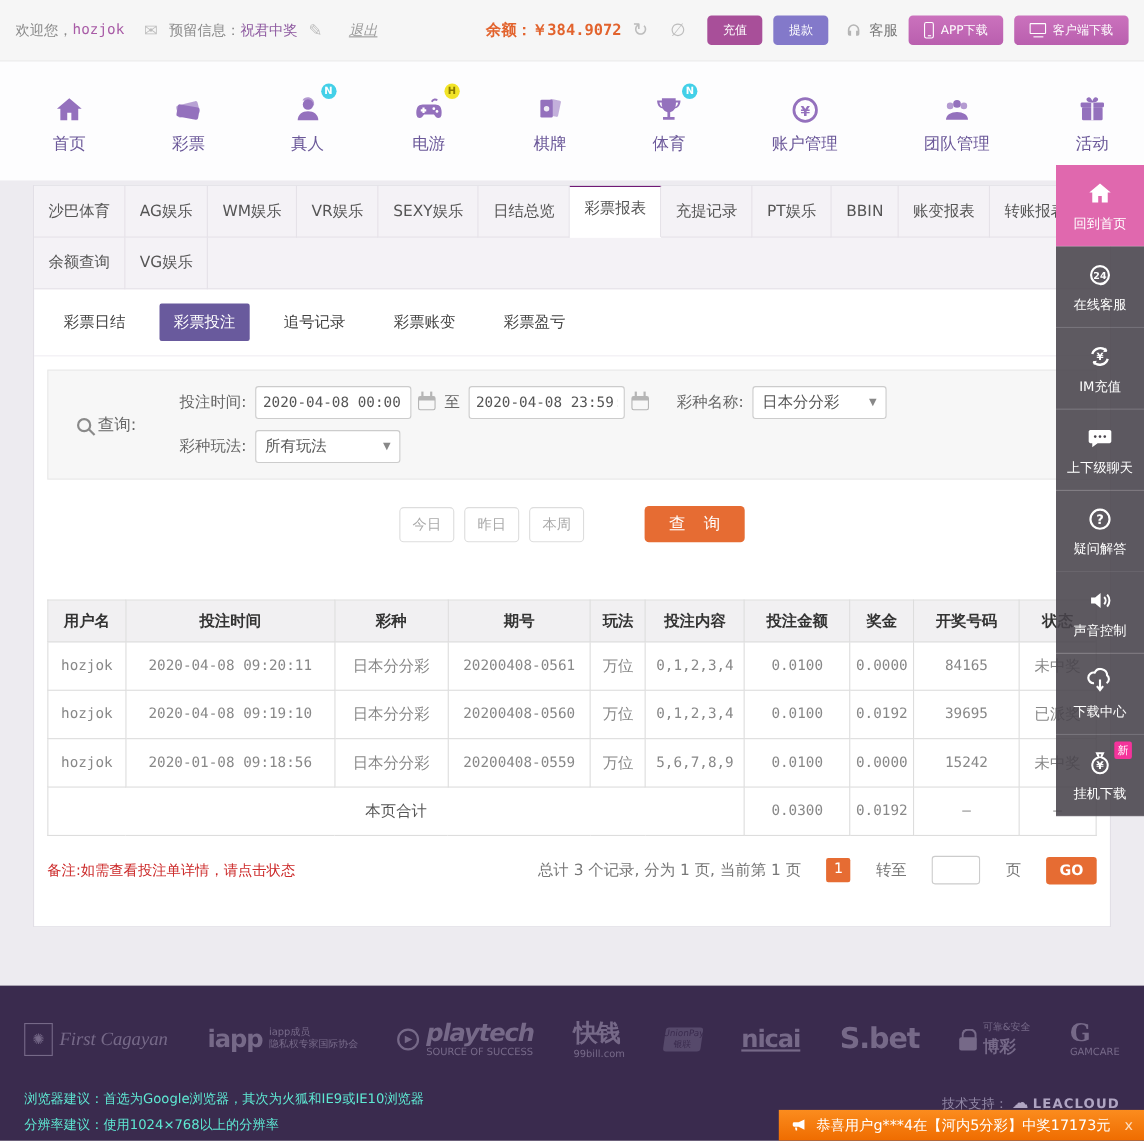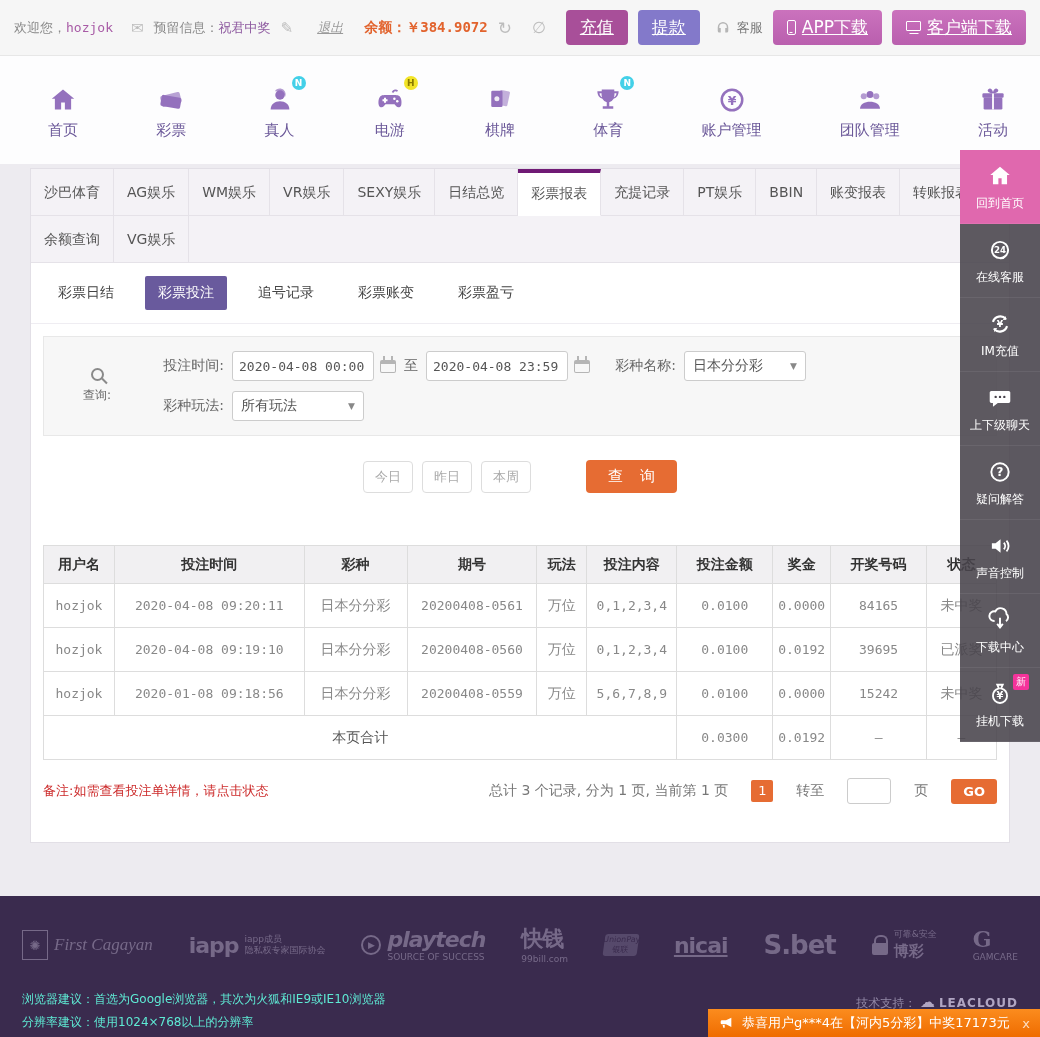--- a/index.html
+++ b/index.html
@@ -7,21 +7,21 @@
   .mono { font-family:"DejaVu Sans Mono","Liberation Mono",monospace; }
 
   
   .topbar { height:56px; background:#f6f6f6; border-bottom:1px solid #e7e7e7; display:flex; align-items:center; padding:0 14px; font-size:13px; color:#8a8a8a; }
   .topbar .welcome-user { color:#a85ba6; font-family:"DejaVu Sans Mono",monospace; margin-right:8px; }
   .topbar .ic { color:#bdbdbd; margin:0 10px; font-size:15px; }
   .topbar .reserved-value { color:#8e5aa0; }
   .topbar .logout { color:#9a9a9a; font-style:italic; text-decoration:underline; margin-left:14px; }
   .topbar .spacer { flex:1; }
   .balance-label, .balance-value { color:#e2632d; font-weight:bold; font-size:14px; }
-  .tb-btn { display:inline-flex; align-items:center; gap:6px; color:#fff; font-size:17px; border-radius:4px; padding:6px 14px; margin-left:10px; cursor:pointer;text-decoration:underline; }
+  .tb-btn { display:inline-flex; align-items:center; gap:6px; color:#fff; font-size:11px; border-radius:4px; padding:6px 14px; margin-left:10px; cursor:pointer; }
   .btn-deposit { background:#a84f99; }
   .btn-withdraw { background:#8379ca; }
   .service-link { display:inline-flex; align-items:center; gap:5px; color:#777; margin-left:14px; }
   .service-link svg { fill:#b5b5b5; }
   .btn-download { background:linear-gradient(#cb72bd,#b95fae); }
   .icon-phone { display:inline-block; width:9px; height:15px; border:1px solid #fff; border-radius:2px; position:relative; }
   .icon-phone::after { content:""; position:absolute; bottom:1px; left:50%; transform:translateX(-50%); width:3px; height:1px; background:#fff; }
   .icon-monitor { display:inline-block; width:15px; height:10px; border:1px solid #fff; border-radius:1px; position:relative; margin-bottom:4px; }
   .icon-monitor::after { content:""; position:absolute; left:50%; bottom:-4px; transform:translateX(-50%); width:9px; height:1px; background:#fff; box-shadow:0 -2px 0 -0.5px #fff; }
 
@@ -36,29 +36,29 @@
   .nav-badge { position:absolute; top:-5px; right:-11px; width:14px; height:14px; border-radius:50%; font-size:9px; line-height:14px; text-align:center; font-weight:bold; }
   .bn { background:#43d0e8; color:#fff; }
   .bh { background:#f2e428; color:#8a7a00; }
 
   
   .content-area { height:732px; background:#edebf0; padding:4px 30px 0; }
   .content-box { background:#fff; border:1px solid #e2dfe6; }
 
   .tabs { display:flex; flex-wrap:wrap; background:#f4f2f6; }
   .tab { height:47px; line-height:46px; padding:0 13px; border-right:1px solid #e5e2e8; border-bottom:1px solid #e5e2e8; font-size:14px; color:#555; cursor:pointer; white-space:nowrap; }
-  .tab.active { background:#fff; border-top:4px solid #701a75; line-height:41px; border-bottom:1px solid #fff; }
+  .tab.active { background:#fff; border-top:1px solid #701a75; line-height:41px; border-bottom:1px solid #fff; }
   .tabs .filler { flex:1; border-bottom:1px solid #e5e2e8; }
 
   .subtabs { display:flex; align-items:center; gap:18px; padding:13px 14px; border-bottom:1px solid #efedf2; }
   .subtab { font-size:14px; color:#444; padding:8px 13px; cursor:pointer; border-radius:2px; }
   .subtab.active { background:#695a9d; color:#fff; }
 
   .filter-box { margin:12px 12px 0; background:#f7f7f7; border:1px solid #e8e8e8; padding:14px 10px; display:flex; }
-  .filter-left { width:86px; display:flex; align-items:center; justify-content:center; gap:6px; color:#666; font-size:12px;flex-direction:column; }
+  .filter-left { width:86px; display:flex; align-items:center; justify-content:center; gap:6px; color:#666; font-size:15px; }
   .icon-search { position:relative; width:13px; height:13px; border:2px solid #8a8a8a; border-radius:50%; display:inline-block; }
   .icon-search::after { content:""; position:absolute; width:7px; height:2px; background:#8a8a8a; transform:rotate(45deg); right:-6px; bottom:-3px; }
   .filter-fields { flex:1; }
   .frow { display:flex; align-items:center; margin-bottom:10px; }
   .frow:last-child { margin-bottom:0; }
   .flabel { width:84px; text-align:right; color:#666; font-size:14px; margin-right:8px; }
   .f-input { height:30px; border:1px solid #ccc; border-radius:3px; padding:0 6px; font-size:13px; color:#555; font-family:"DejaVu Sans Mono",monospace; width:142px; background:#fff; }
   .icon-cal { display:inline-block; width:16px; height:13px; border:1px solid #b5b5b5; border-top:4px solid #b5b5b5; border-radius:2px; position:relative; margin:0 8px 0 6px; }
   .icon-cal::before { content:""; position:absolute; top:-8px; left:2px; width:2px; height:4px; background:#b5b5b5; box-shadow:8px 0 0 #b5b5b5; }
   .to-label { color:#666; font-size:14px; margin-right:8px; }

